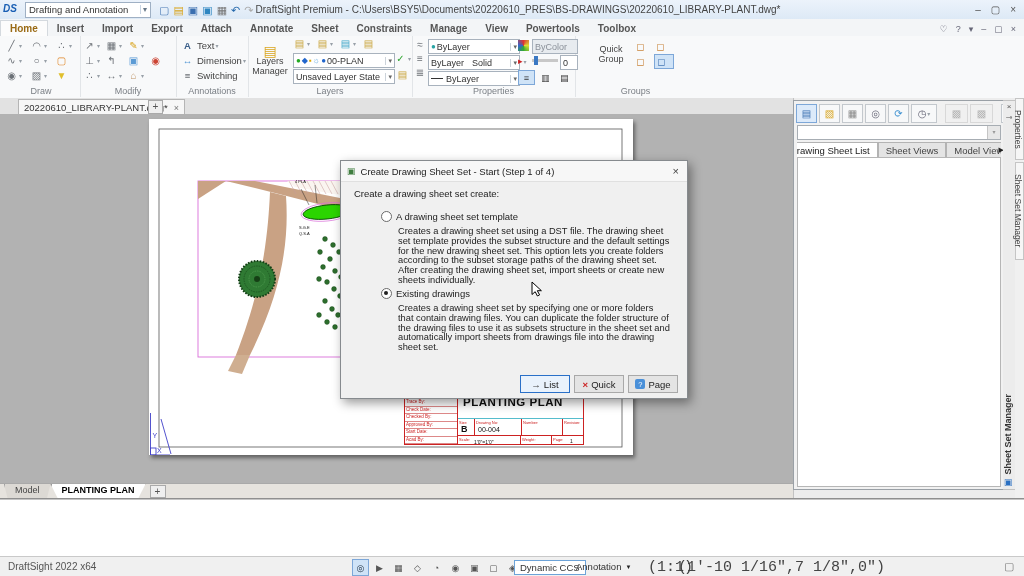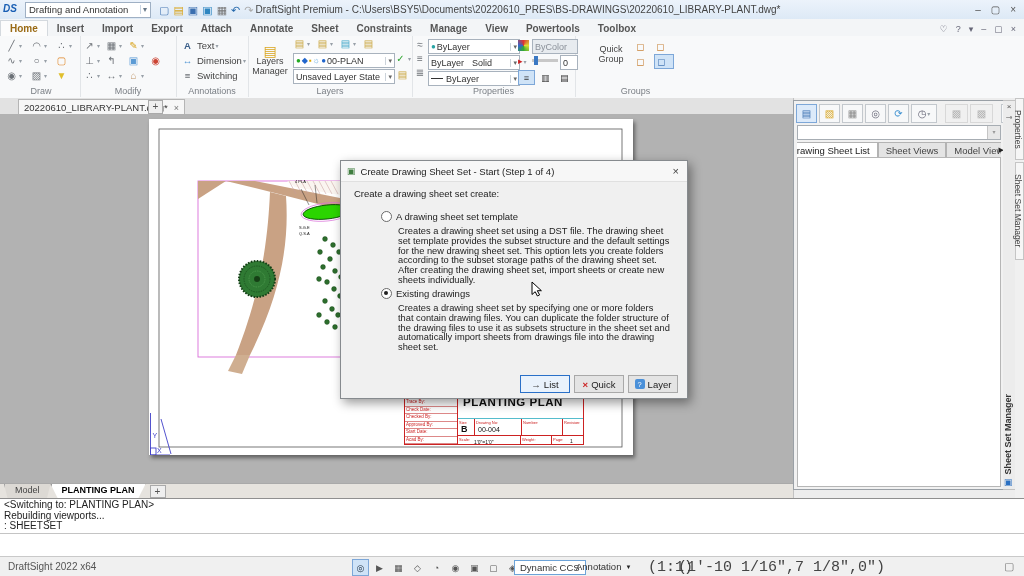--- a/index.html
+++ b/index.html
@@ -560,34 +560,29 @@
     <div class="dbtn primary" style="left:179px;width:48px;">
       <span style="color:#444">→</span>
         <span>List</span>
     </div>
     <div class="dbtn" style="left:233px;width:48px;">
       <span style="color:#cc2222;font-weight:bold">×</span>
         <span>Quick</span>
     </div>
     <div class="dbtn" style="left:287px;width:48px;">
       <span class="hic">?</span>
-        <span>Layer</span>
+        <span>Page</span>
     </div>
   </div>
 
   <svg class="ab cursor" width="12" height="16">
     <path d="M1,1 L1,13.5 L4.2,10.7 L6.4,15 L8.6,13.9 L6.3,9.7 L10.4,9.7 Z" fill="#fff" stroke="#000" stroke-width="1"></path>
   </svg>
 
   <div class="ab cmdwin">
-    <div class="cmdlines">
-      <div>&lt;Switching to: PLANTING PLAN&gt;</div>
-      <div>Rebuilding viewports...</div>
-      <div>: SHEETSET</div>
-    </div>
     <div class="cmdinput"></div>
   </div>
 
   <div class="ab statusbar">
     <span class="sbleft">DraftSight 2022 x64</span>
     <span class="sbicons">
       <span class="sbic on ic">◎</span>
       <span class="sbic ic">▶</span>
       <span class="sbic ic">▦</span>
       <span class="sbic ic">◇</span>

